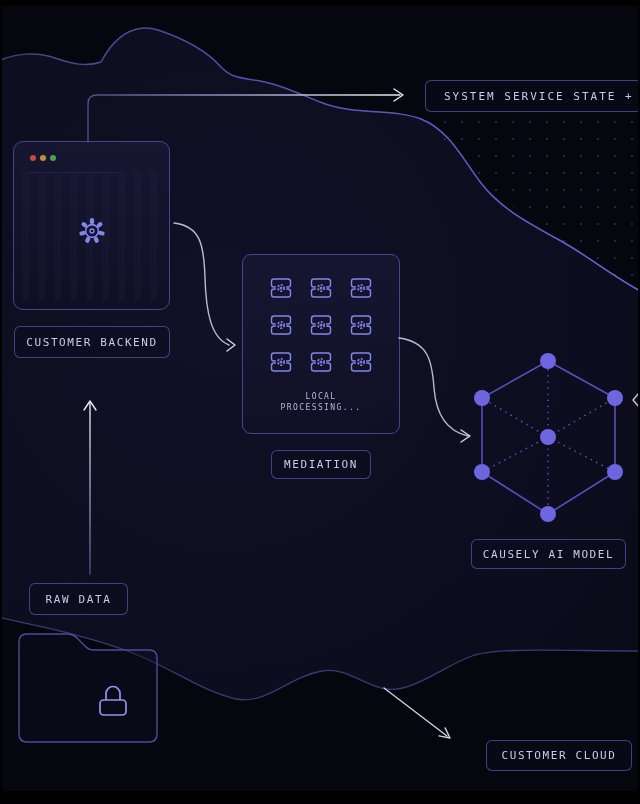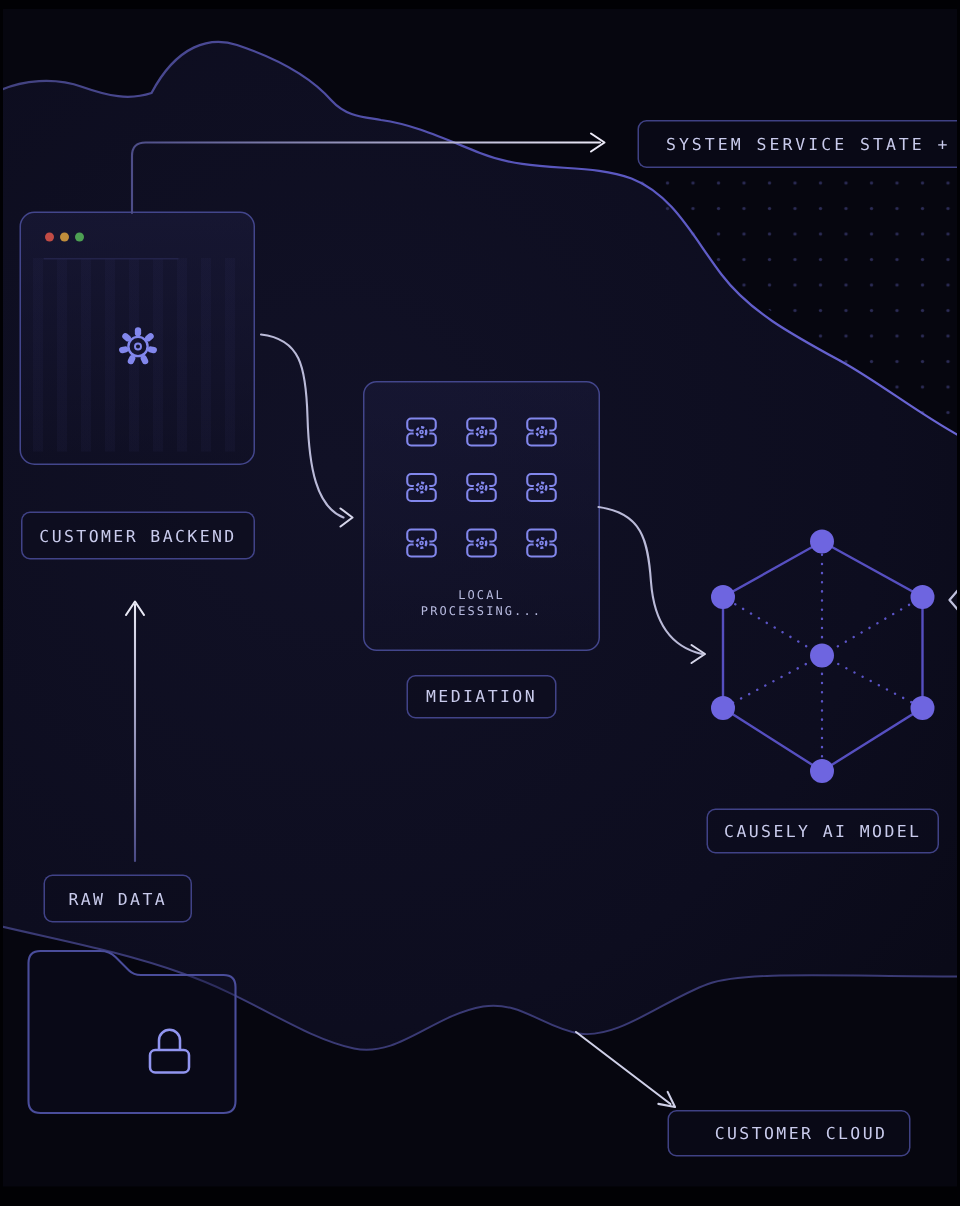--- a/index.html
+++ b/index.html
@@ -22,25 +22,25 @@
     position:absolute;z-index:20;
     display:flex;align-items:center;justify-content:center;
     border:1px solid rgba(108,112,222,.55);
     border-radius:6px;
     background:rgba(12,12,30,.55);
     color:#c9cbec;font-size:11px;letter-spacing:1.6px;line-height:1;
     white-space:nowrap;
   }
   .pill.system{left:425px;top:80px;width:244px;height:30px;
     justify-content:flex-start;padding-left:18px;letter-spacing:2px;}
-  .pill.backend{left:14px;top:326px;width:154px;height:30px;margin-top:15px;}
+  .pill.backend{left:14px;top:326px;width:154px;height:30px;}
   .pill.mediation-label{left:271px;top:450px;width:98px;height:27px;}
   .pill.causely{left:471px;top:539px;width:153px;height:28px;}
   .pill.rawdata{left:29px;top:583px;width:97px;height:30px;}
-  .pill.cloudlbl{left:445px;top:740px;width:144px;height:29px;padding-left:16px;}
+  .pill.cloudlbl{left:486px;top:740px;width:144px;height:29px;}
 
   .browser{
     position:absolute;z-index:10;left:13px;top:141px;width:155px;height:167px;
     border:1px solid #43468c;border-radius:10px;
     background:linear-gradient(180deg,rgba(28,28,62,.55),rgba(15,15,36,.4));
     overflow:hidden;
   }
   .browser::before{
     content:"";position:absolute;inset:30px 8px 8px 8px;
     background:repeating-linear-gradient(90deg,rgba(70,70,140,.07) 0 7px,transparent 7px 16px);

